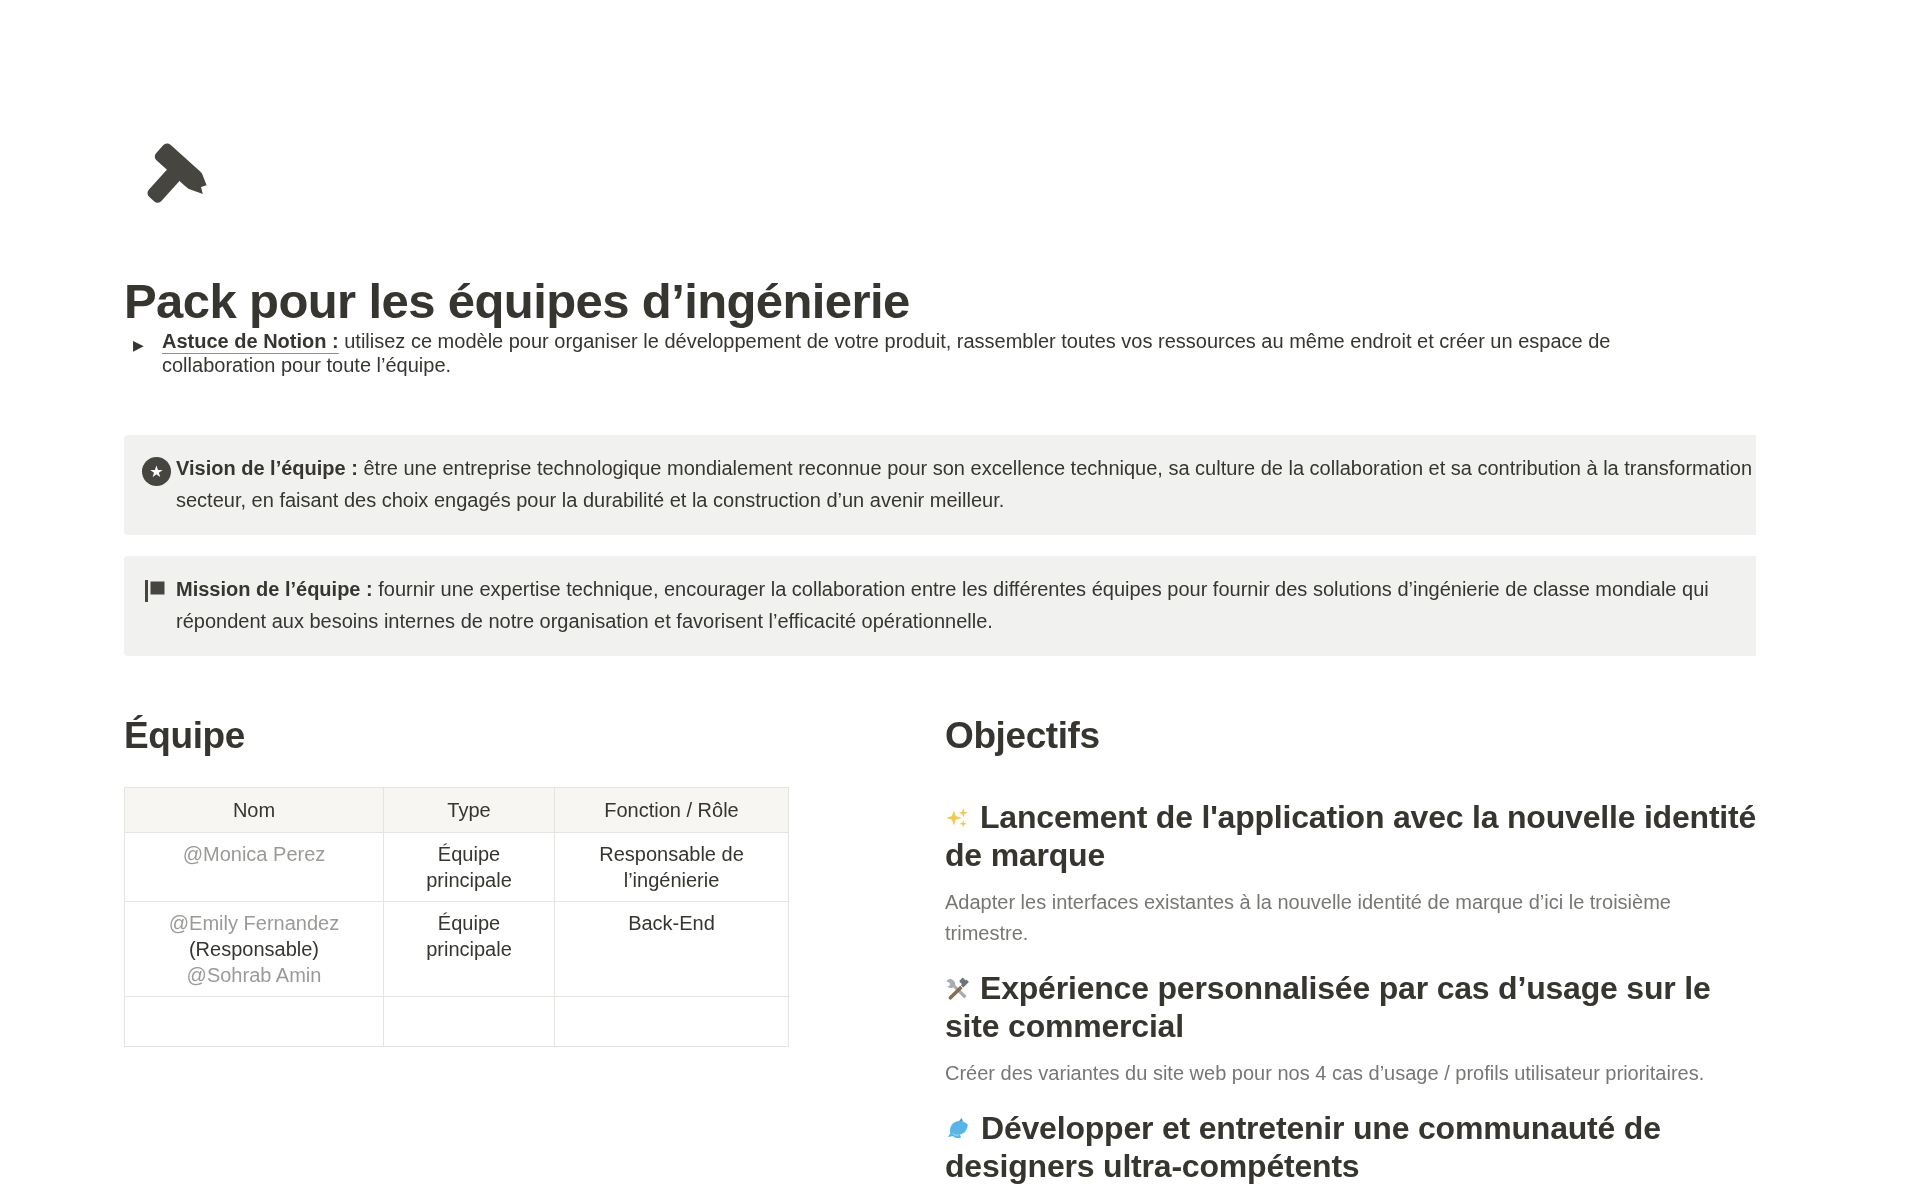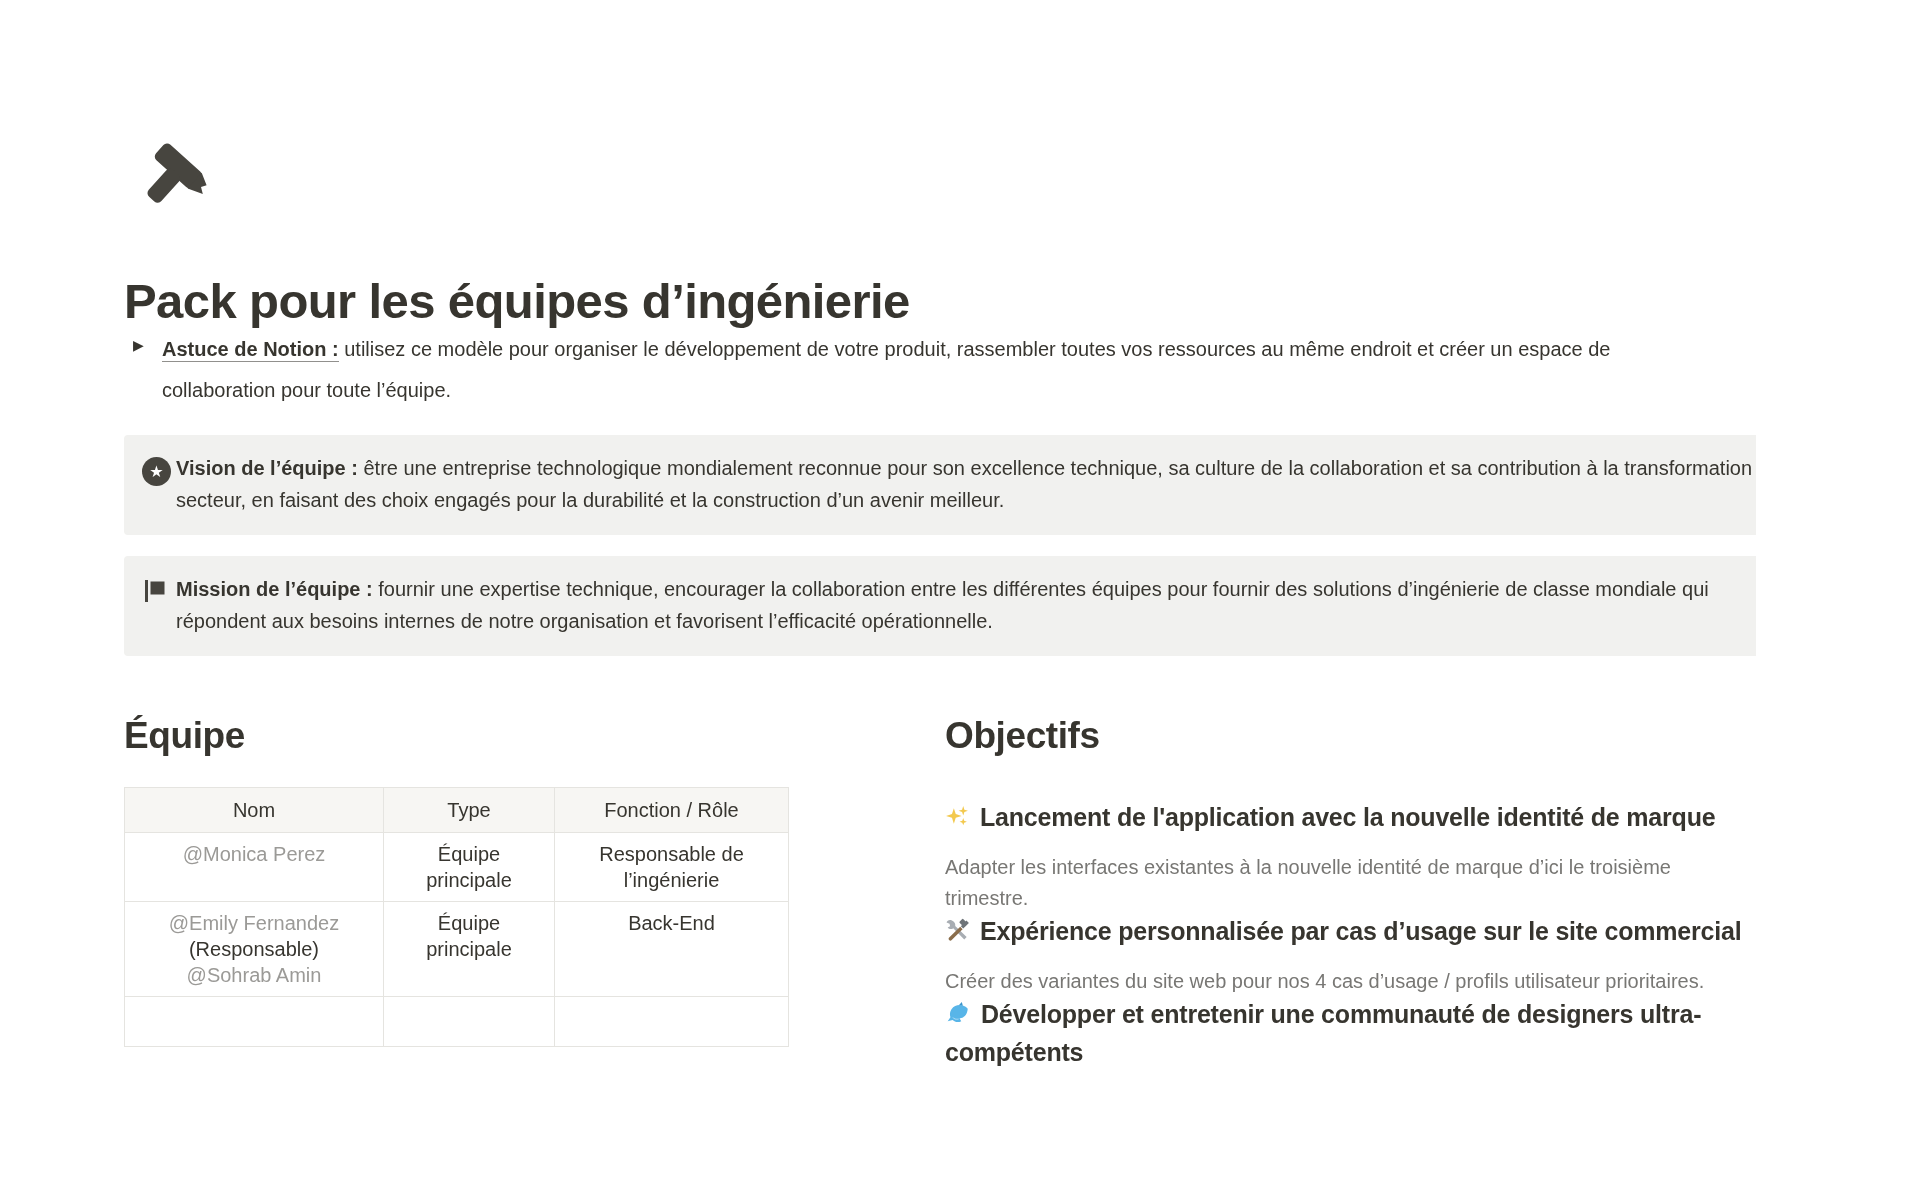--- a/index.html
+++ b/index.html
@@ -18,21 +18,21 @@
     position:absolute;left:124px;top:240px;
     font-size:49px;font-weight:700;letter-spacing:-0.6px;line-height:56px;
   }
 
   
   .toggle-block{position:absolute;left:124px;top:329px;width:1590px;display:flex;align-items:flex-start;}
   .toggle-marker{
     flex:none;width:38px;padding-top:6px;padding-left:9px;box-sizing:border-box;
     font-size:14px;color:#37352f;cursor:pointer;line-height:20px;
   }
-  .toggle-text{font-size:20px;line-height:41px;width:1540px;}
+  .toggle-text{font-size:20px;line-height:24px;width:1540px;}
   .toggle-label{font-weight:700;border-bottom:1px solid rgba(55,53,47,0.55);padding-bottom:1px;}
 
   
   .callout{
     position:absolute;left:124px;width:1679px;box-sizing:border-box;
     background:#f1f1ef;border-radius:4px;
     padding:17px 22px 19px 18px;display:flex;align-items:flex-start;
   }
   .callout.vision{top:435px;}
   .callout.mission{top:556px;}
@@ -63,24 +63,24 @@
   .team-table th,.team-table td{
     border:1px solid #e5e4e0;text-align:center;vertical-align:top;
     padding:8px 14px;line-height:26px;font-weight:400;box-sizing:border-box;
   }
   .team-table thead th{background:#f7f6f3;padding:9px 14px;font-weight:500;}
   .team-table .mention{color:#9b9a97;display:block;}
   .team-table .plain-seg{color:#37352f;display:block;}
   .team-table tr.row-cut td{height:50px;}
 
   
-  .objective{}
+  .objective{margin-top:22px;}
   .objective.first{margin-top:42px;}
   .objective h3{
-    margin:0;font-size:25px;font-weight:700;line-height:35px;letter-spacing:-0.2px;
+    margin:0;font-size:32px;font-weight:700;line-height:35px;letter-spacing:-0.2px;
   }
   .objective h3 .obj-icon{display:inline-block;vertical-align:-3px;margin-right:10px;}
   .objective p{margin:14px 0 0 0;color:#787774;font-size:20px;line-height:31px;}
 </style>
 </head>
 <body>
 
 <div class="page">
 
   <div class="page-icon">

